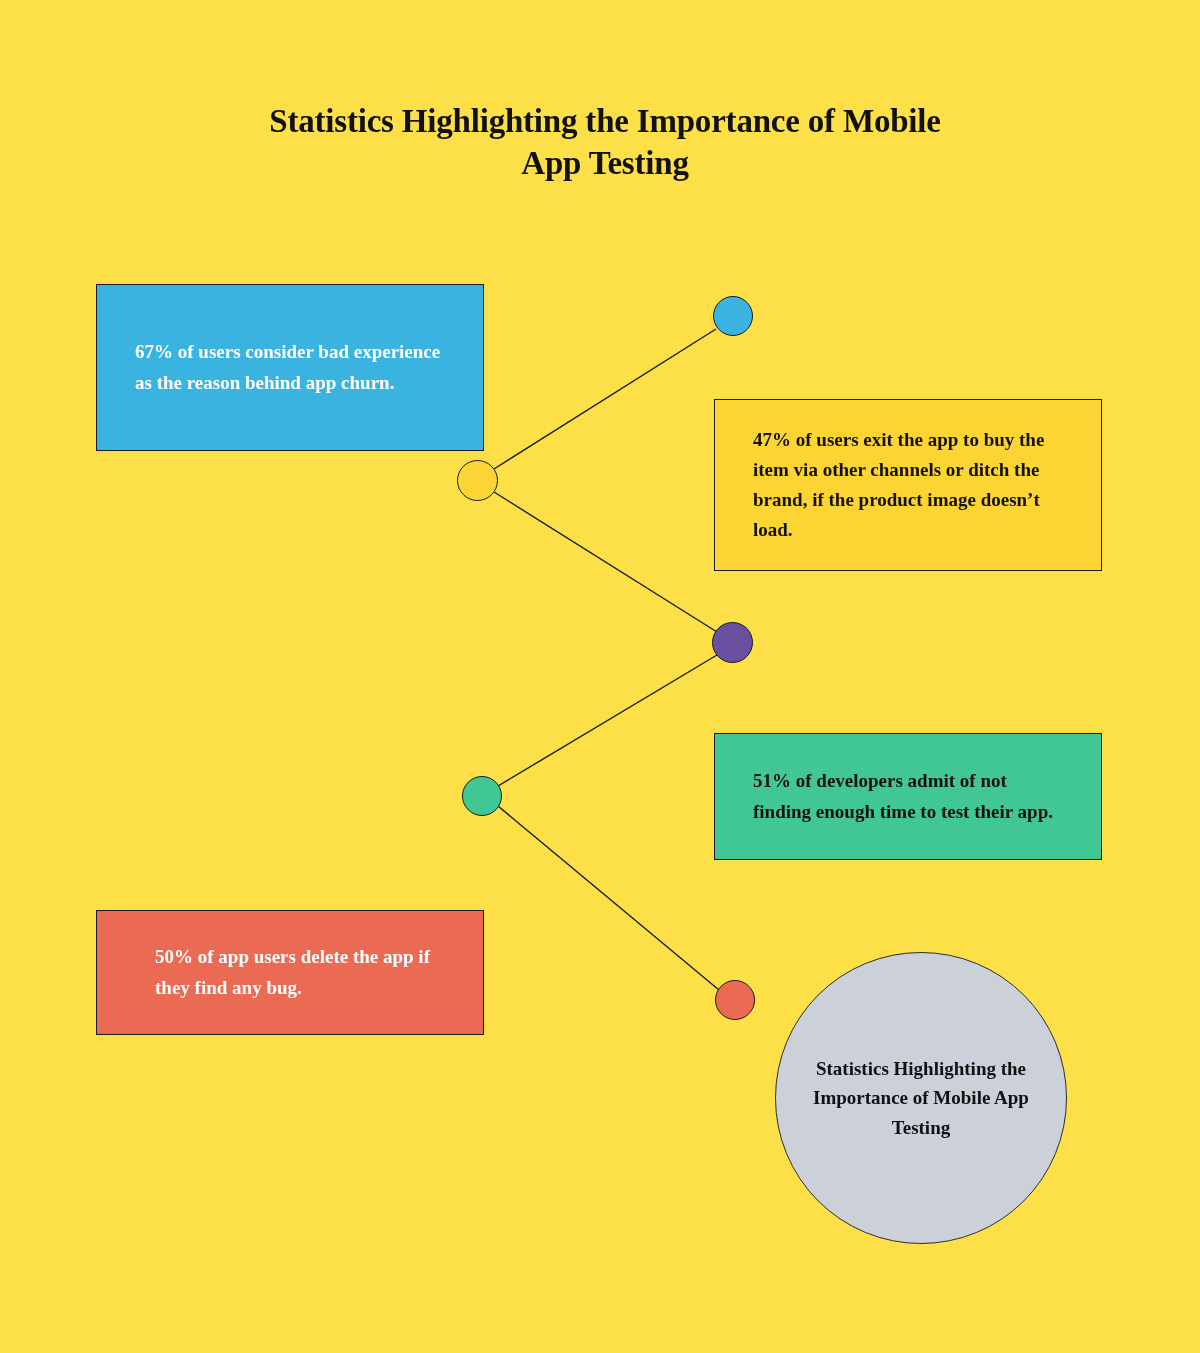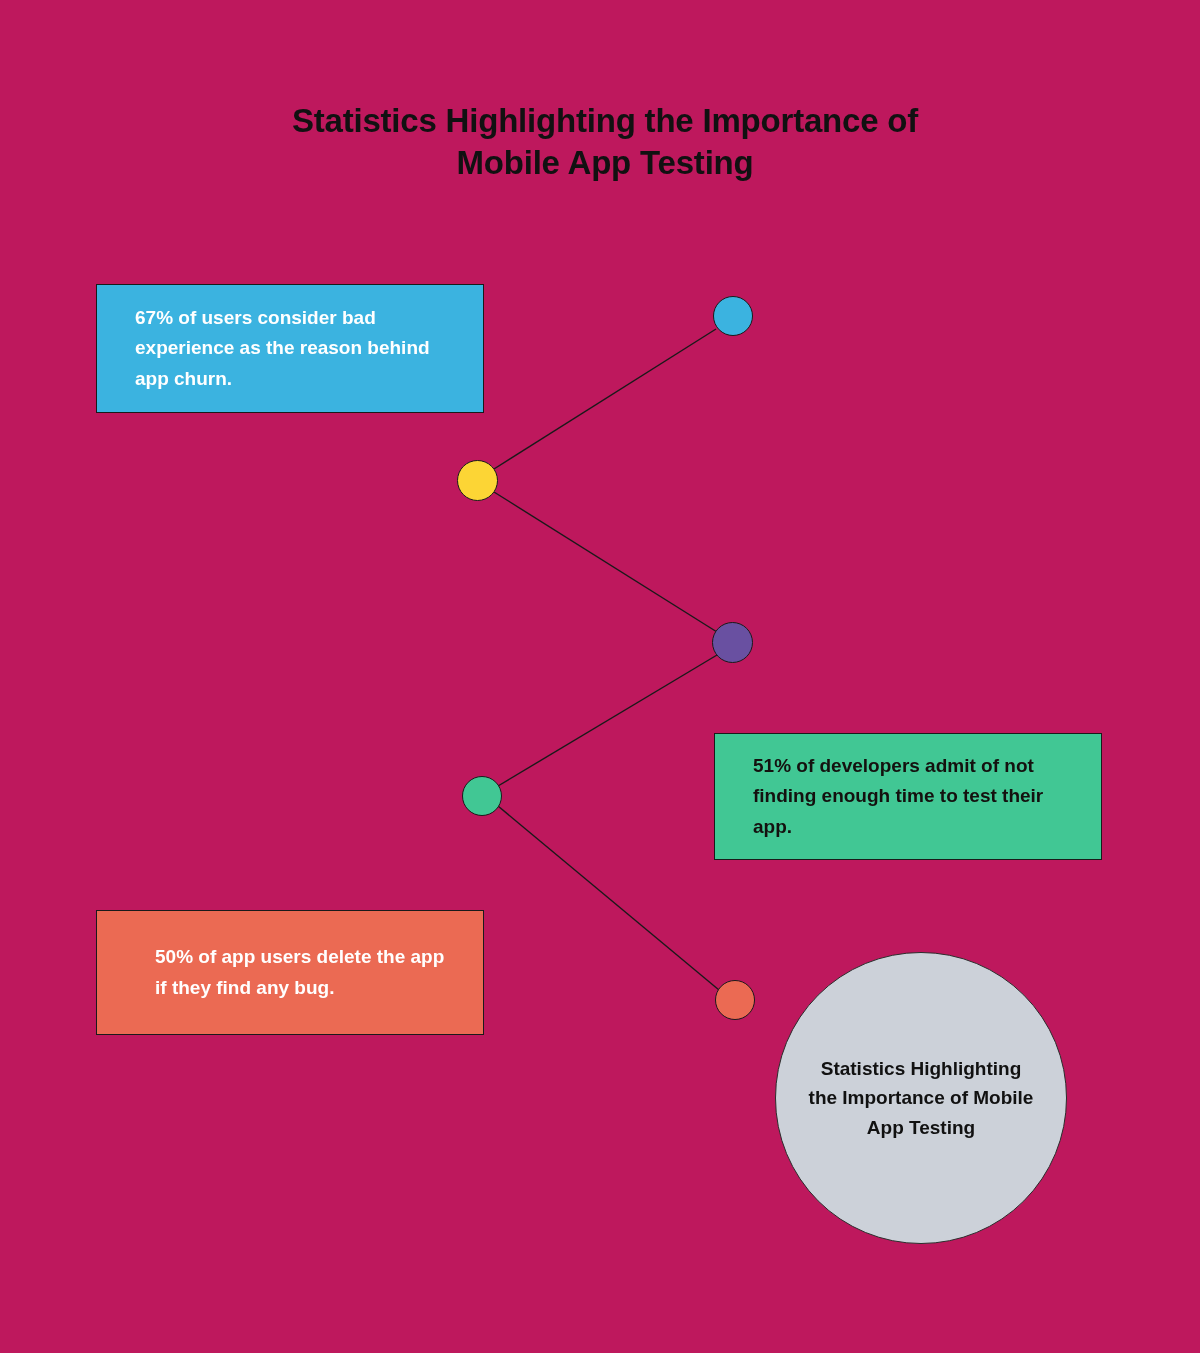--- a/index.html
+++ b/index.html
@@ -54,21 +54,21 @@
   .stat-text {
     font-size: 19px;
     font-weight: bold;
     line-height: 1.58;
     padding: 0 34px 0 38px;
   }
   .stat-box.light .stat-text { color: #ffffff; }
   .stat-box.dark  .stat-text { color: #14110f; }
 
   
-  .box-0 { left: 96px;  top: 284px;  width: 388px; height: 129px; }
+  .box-0 { left: 96px;  top: 284px;  width: 388px; height: 167px; }
   .box-1 { left: 714px; top: 399px;  width: 388px; height: 172px; }
   .box-2 { left: 96px;  top: 605px;  width: 388px; height: 128px; }
   .box-3 { left: 714px; top: 733px;  width: 388px; height: 127px; }
   .box-4 { left: 96px;  top: 910px;  width: 388px; height: 125px; padding-left: 20px; }
 
   
   .node {
     position: absolute;
     box-sizing: border-box;
     border-radius: 50%;
@@ -99,35 +99,38 @@
     text-align: center;
     font-size: 19px;
     font-weight: bold;
     line-height: 1.55;
     color: #111111;
   }
 </style>
 </head>
 <body style="background-color: rgb(242, 242, 242);">
 
-<div id="canvas" style="background-color: #be185d;">
+<div id="canvas" style="background-color: #fde047; font-family: Liberation Serif, serif;">
 
   <div class="title">Statistics Highlighting the Importance of Mobile App Testing</div>
 
   <svg id="connectors" viewBox="0 0 1200 1353" xmlns="http://www.w3.org/2000/svg">
     <line x1="716" y1="329" x2="494" y2="469" stroke="#1a1a1a" stroke-width="1.4"></line>
     <line x1="494" y1="492" x2="717" y2="632" stroke="#1a1a1a" stroke-width="1.4"></line>
     <line x1="717" y1="655" x2="498" y2="786" stroke="#1a1a1a" stroke-width="1.4"></line>
     <line x1="498" y1="806" x2="719" y2="990" stroke="#1a1a1a" stroke-width="1.4"></line>
   </svg>
 
   <div class="stat-box light box-0" style="background-color: rgb(59, 179, 224);">
     <div class="stat-text">67% of users consider bad experience as the reason behind app churn.</div>
   </div>
 
+  <div class="stat-box dark box-1" style="background-color: rgb(252, 213, 53);">
+    <div class="stat-text">47% of users exit the app to buy the item via other channels or ditch the brand, if the product image doesn’t load.</div>
+  </div>
 
 
   <div class="stat-box dark box-3" style="background-color: rgb(65, 199, 148); justify-content: center;">
     <div class="stat-text">51% of developers admit of not finding enough time to test their app.</div>
   </div>
 
   <div class="stat-box light box-4" style="background-color: rgb(235, 106, 83);">
     <div class="stat-text">50% of app users delete the app if they find any bug.</div>
   </div>
 

